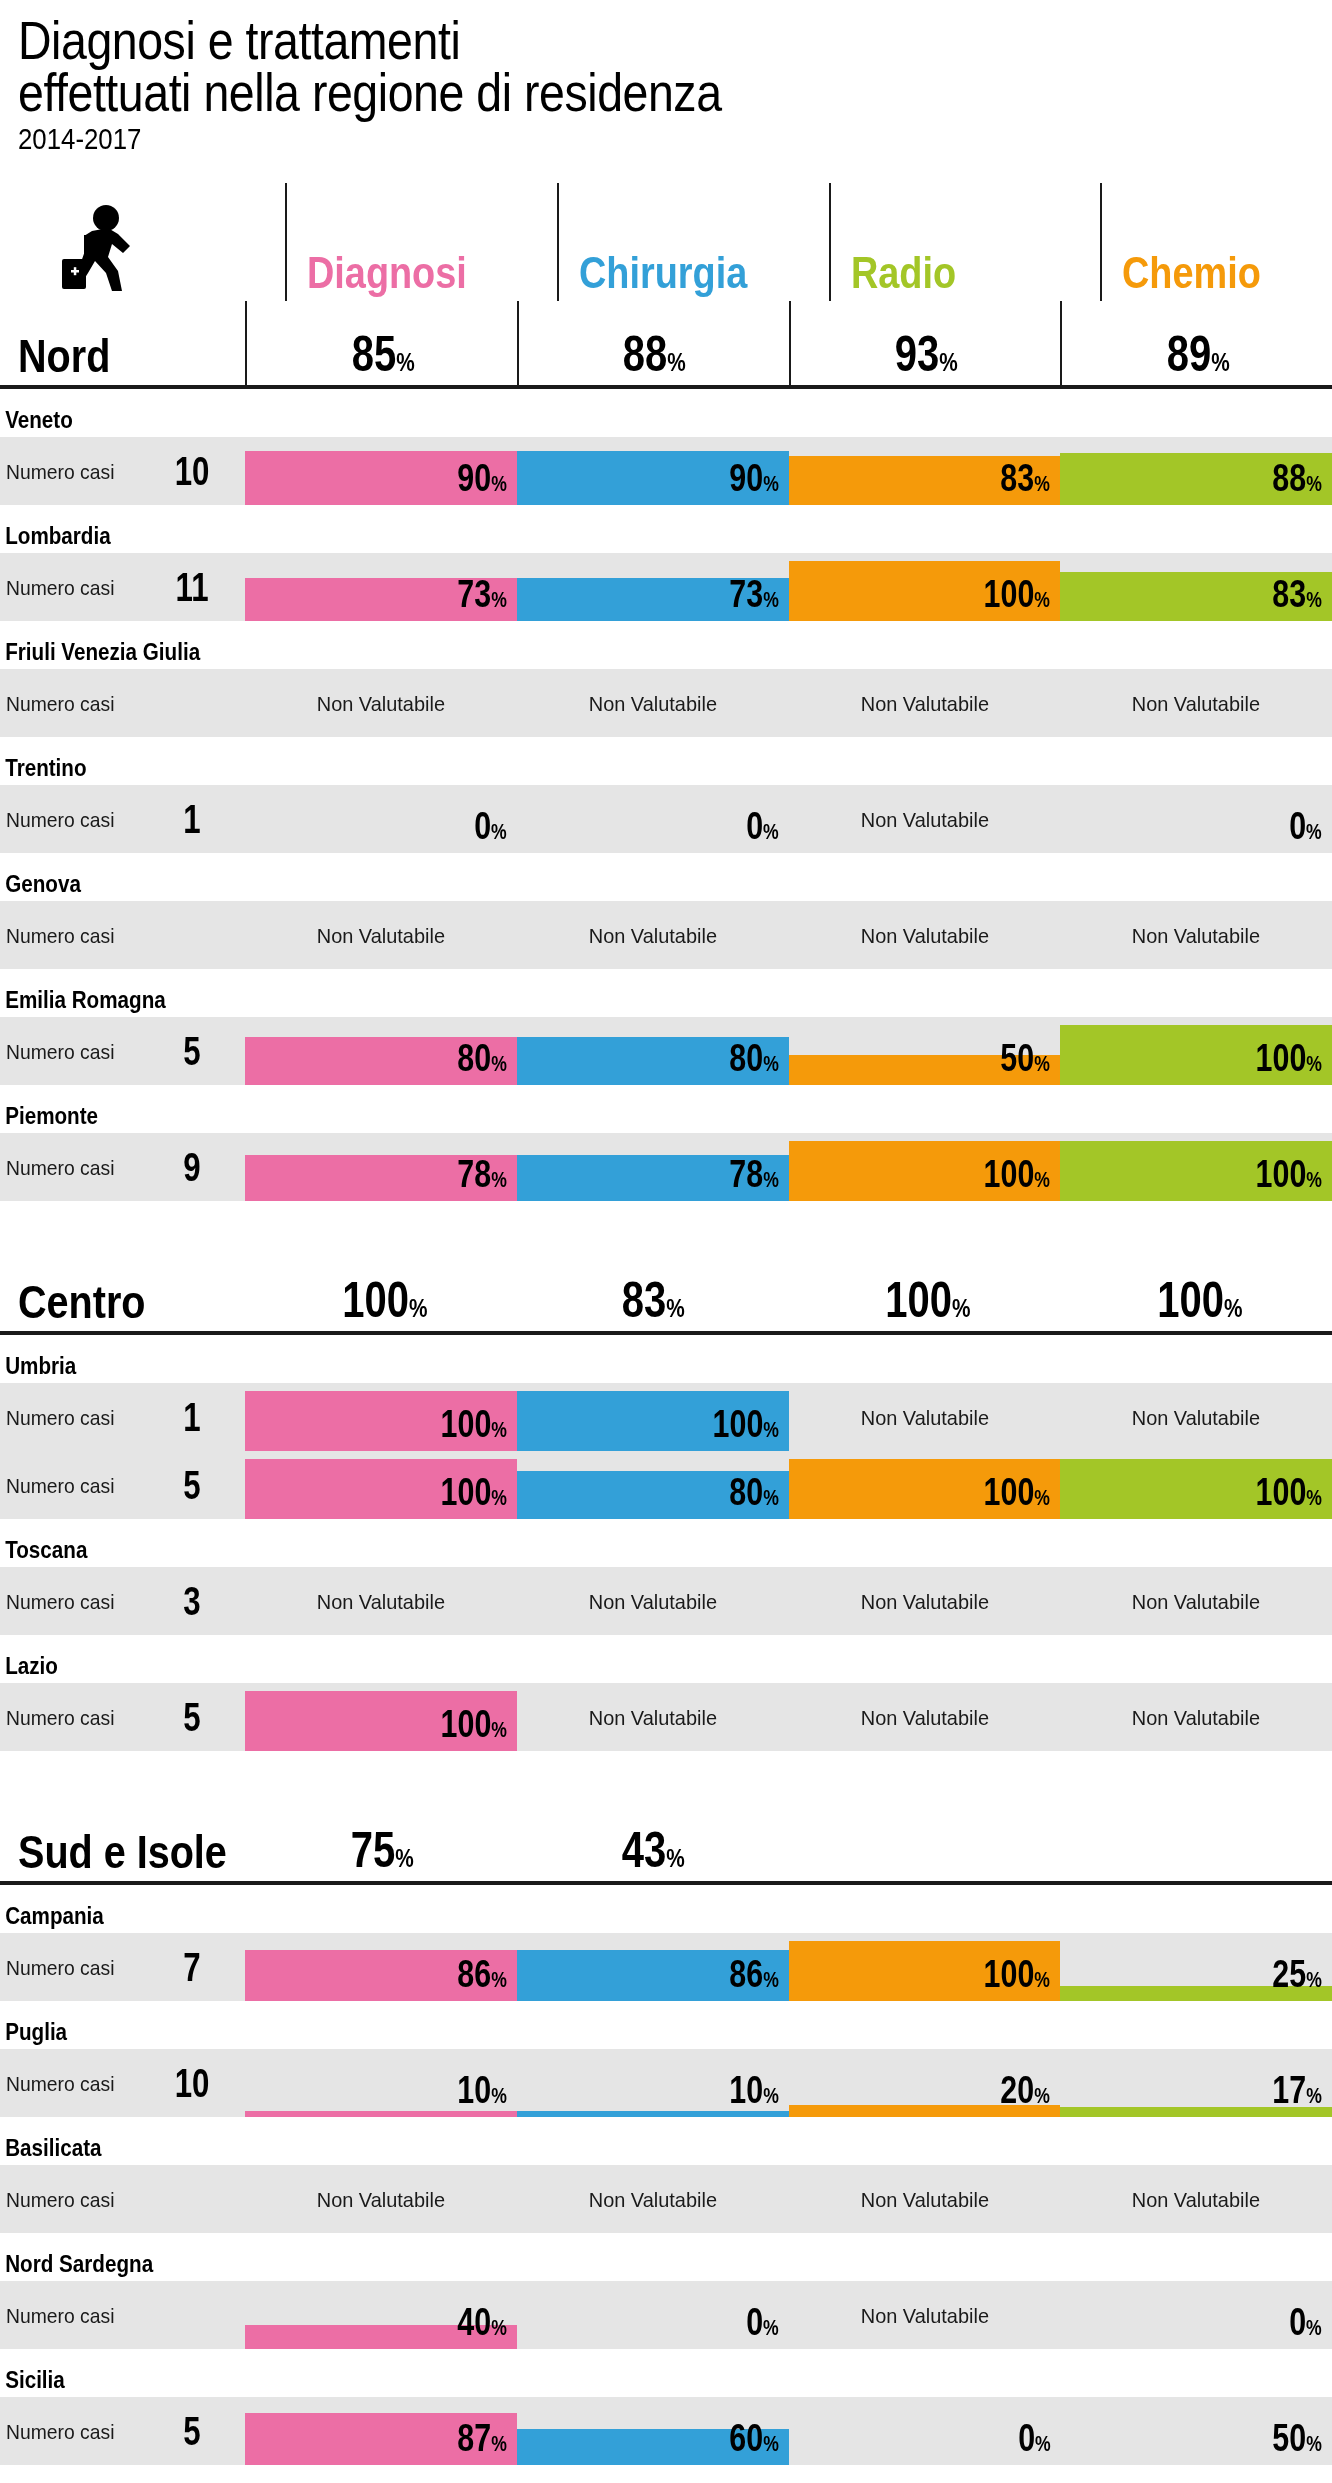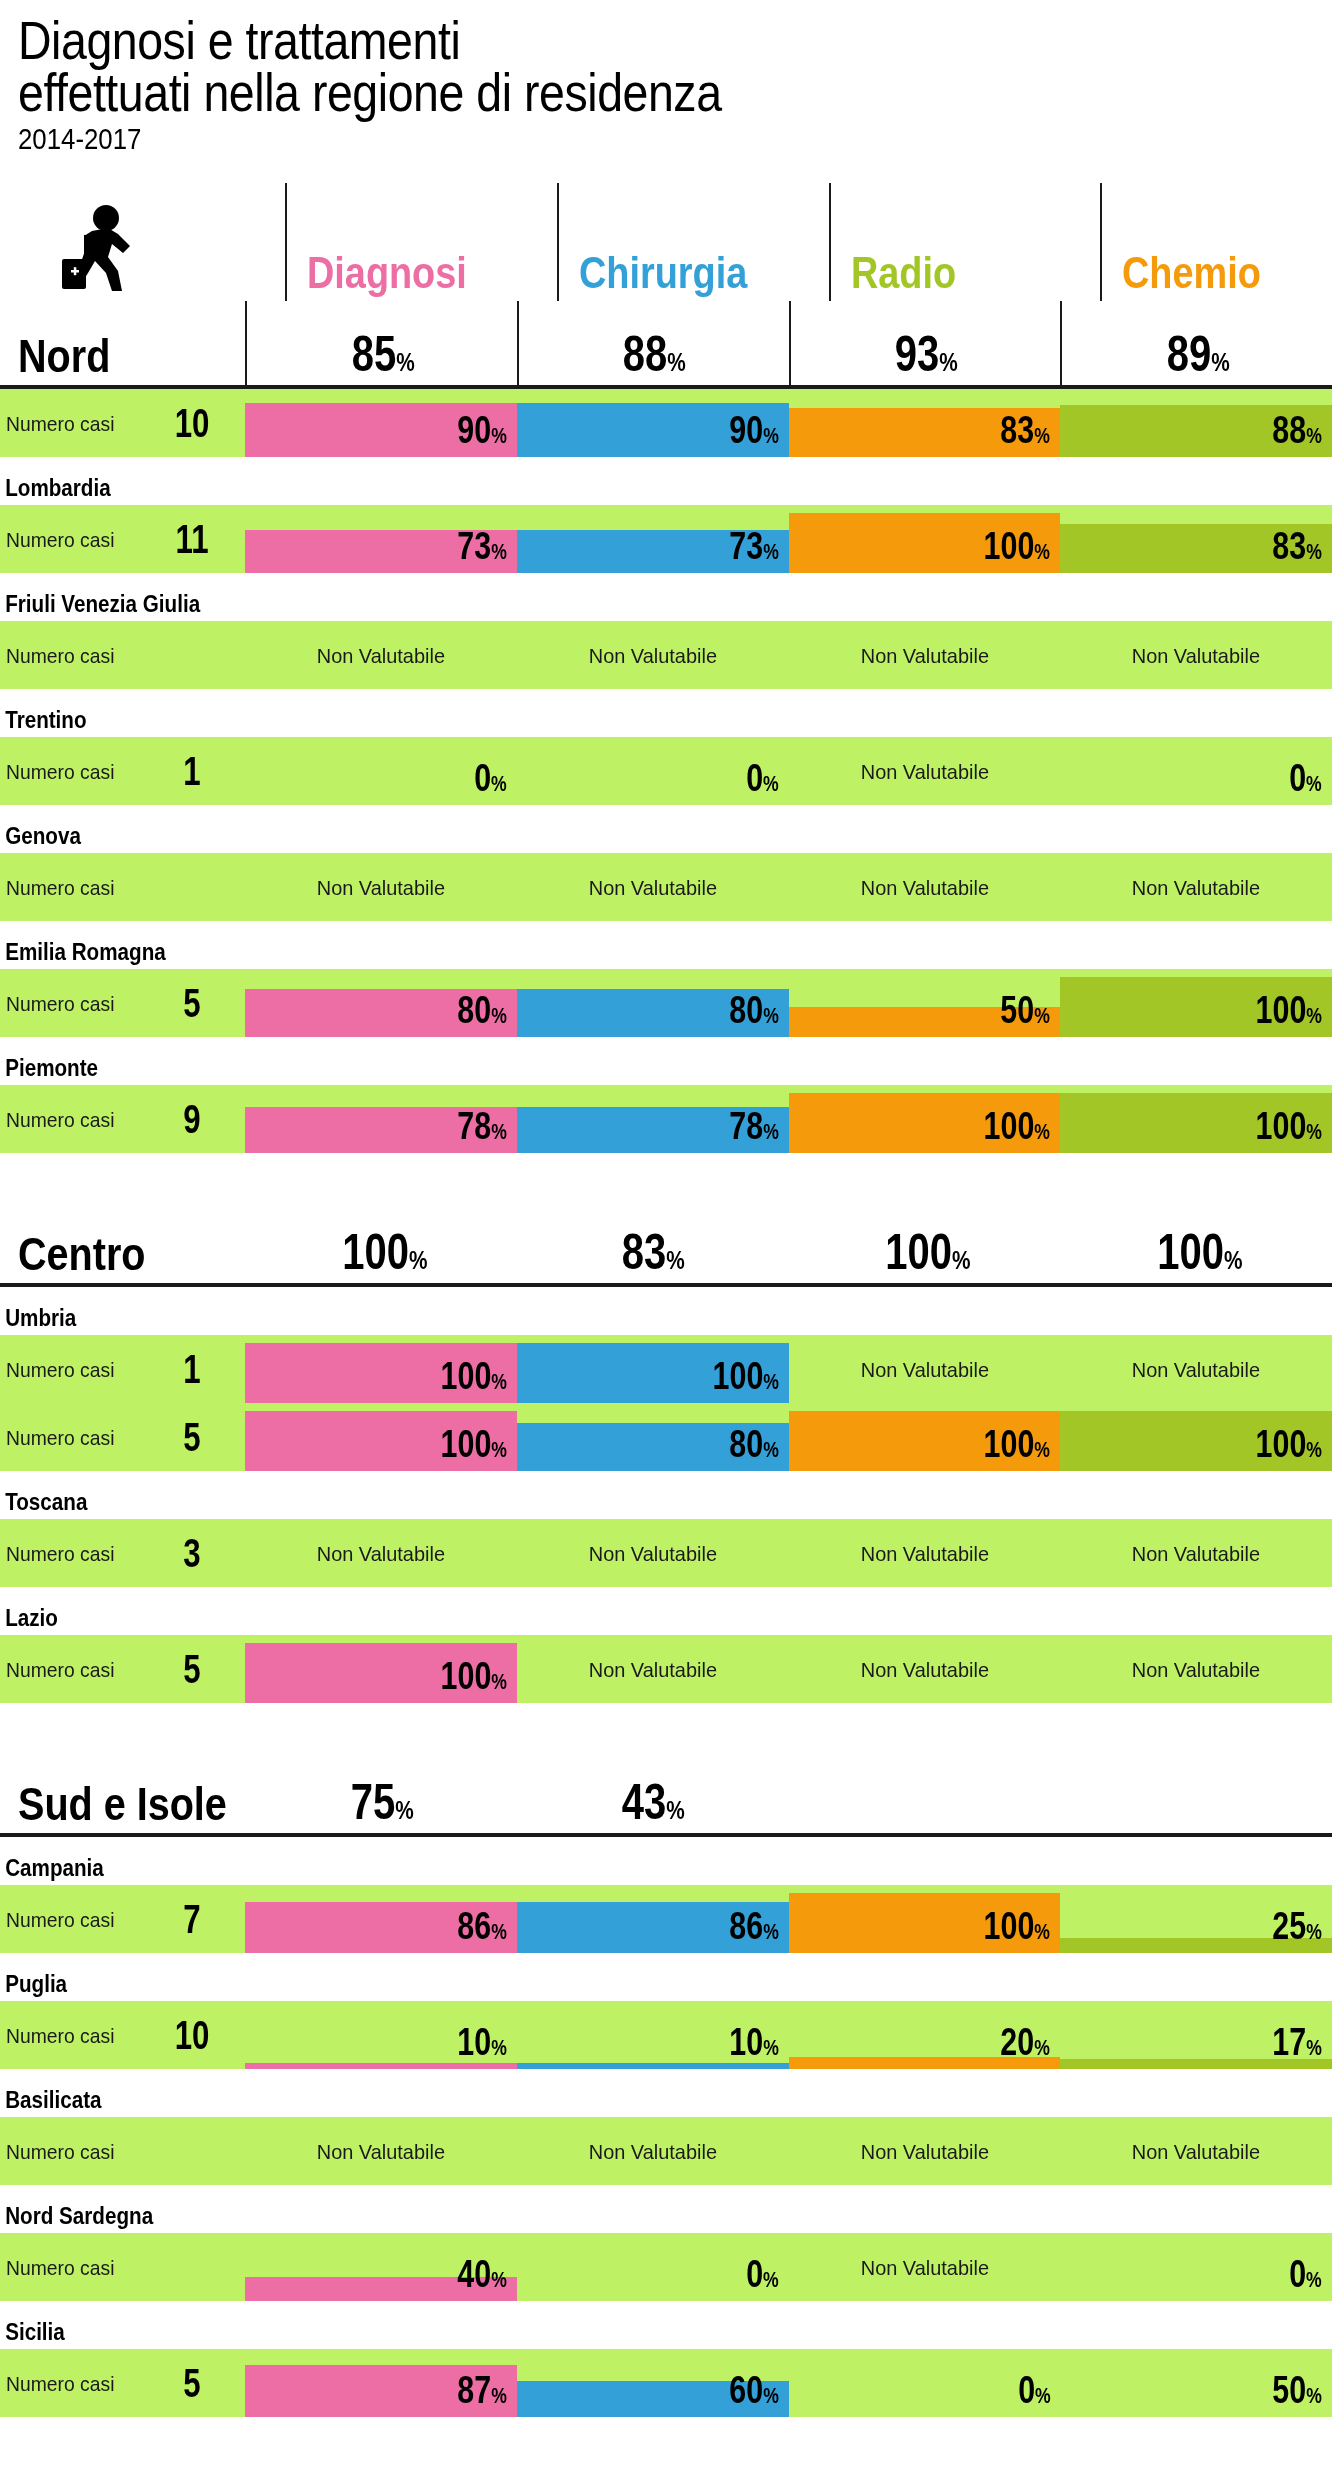--- a/index.html
+++ b/index.html
@@ -85,21 +85,21 @@
 
   
   .region-row { height: 48px; align-items: flex-end; }
   .region-name {
     font-size: 24px; font-weight: bold; line-height: 1;
     transform: scaleX(0.86); transform-origin: left bottom;
     white-space: nowrap; padding: 0 0 5px 6px;
   }
 
   
-  .data-row { height: 68px; background: #bef264; align-items: stretch; }
+  .data-row { height: 68px; background: #e5e5e5; align-items: stretch; }
   .c-label.datalbl {
     display: flex; align-items: center; justify-content: flex-start;
     padding-left: 6px; gap: 0;
   }
   .numero-lbl {
     font-size: 21px; line-height: 1; color: #1a1a1a;
     transform: scaleX(0.92); transform-origin: left center;
     white-space: nowrap; width: 150px;
   }
   .numero-val {
@@ -184,20 +184,26 @@
           </div>
           <div class="cell macro-cell">
             <div class="macro-val">93<span class="pc">%</span></div>
           </div>
           <div class="cell macro-cell">
             <div class="macro-val">89<span class="pc">%</span></div>
           </div>
         </div>
       </div>
       <div class="macro-rule"></div>
+      <div class="row region-row">
+        <div class="c-label">
+          <div class="region-name">Veneto</div>
+        </div>
+        <div class="c-data"></div>
+      </div>
       <div class="row data-row">
         <div class="c-label datalbl">
           <div class="numero-lbl">Numero casi</div>
           <div class="numero-val">10</div>
         </div>
         <div class="c-data">
           <div class="cell bar-cell">
             <div class="bar pink" style="height: 54px;"></div>
             <div class="cell-val">90<span class="pc">%</span></div>
           </div>

